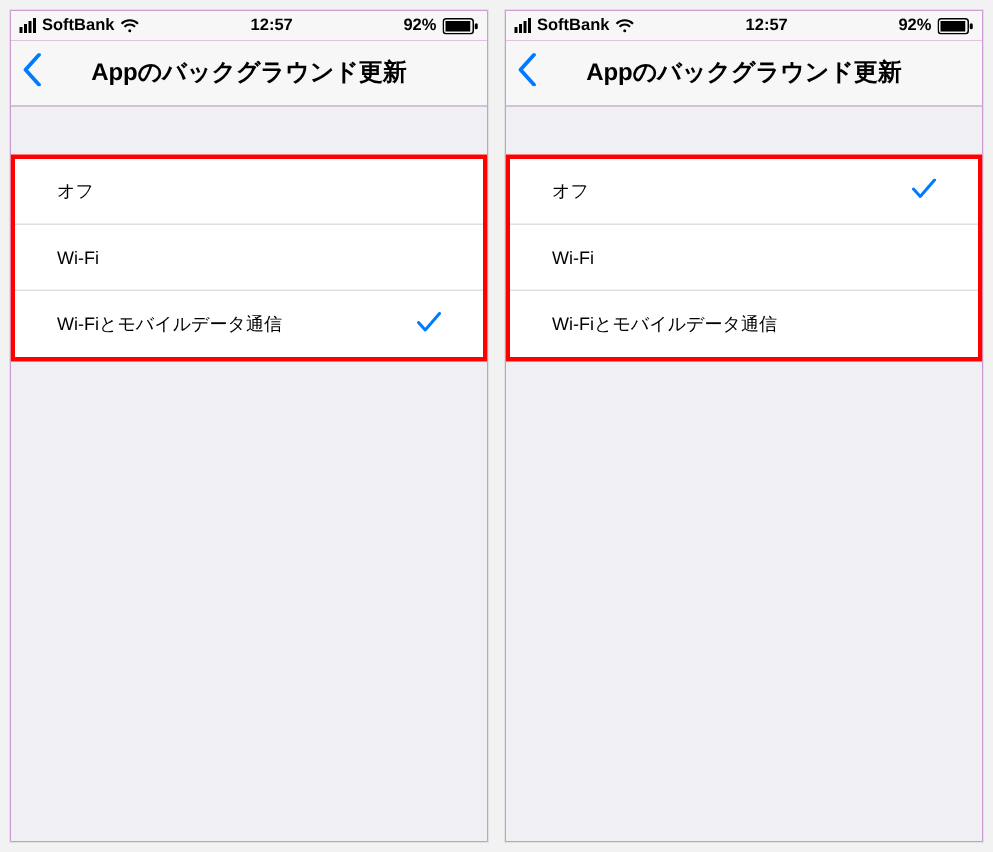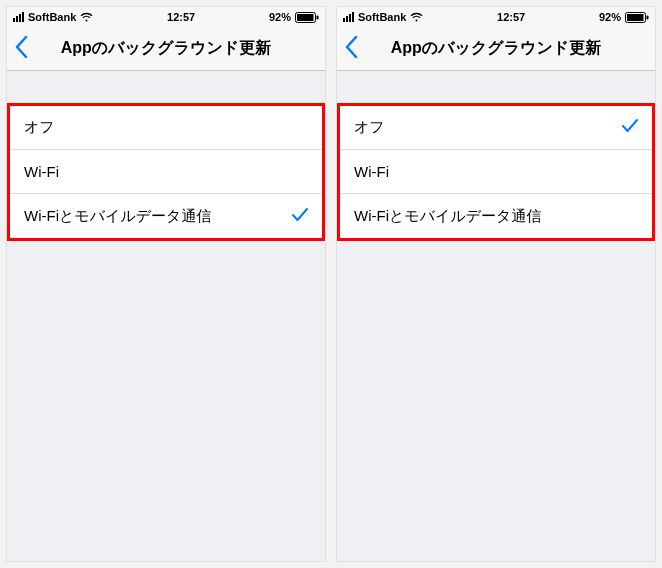--- a/index.html
+++ b/index.html
@@ -62,22 +62,22 @@
   .group-wrap {
     margin-top: 32px;
     border: 3px solid #ff0000;
     background: #fff;
   }
   .row {
     height: 44px;
     display: flex;
     align-items: center;
     justify-content: space-between;
-    padding: 0 14px;
-    font-size: 15px;
+    padding: 0 28px;
+    font-size: 12px;
     color: #000;
     border-bottom: 1px solid #e0e0e2;
   }
   .row:last-child { border-bottom: none; }
   .check { color: #007aff; }
 </style>
 </head>
 <body>
 
 <div class="phone">

